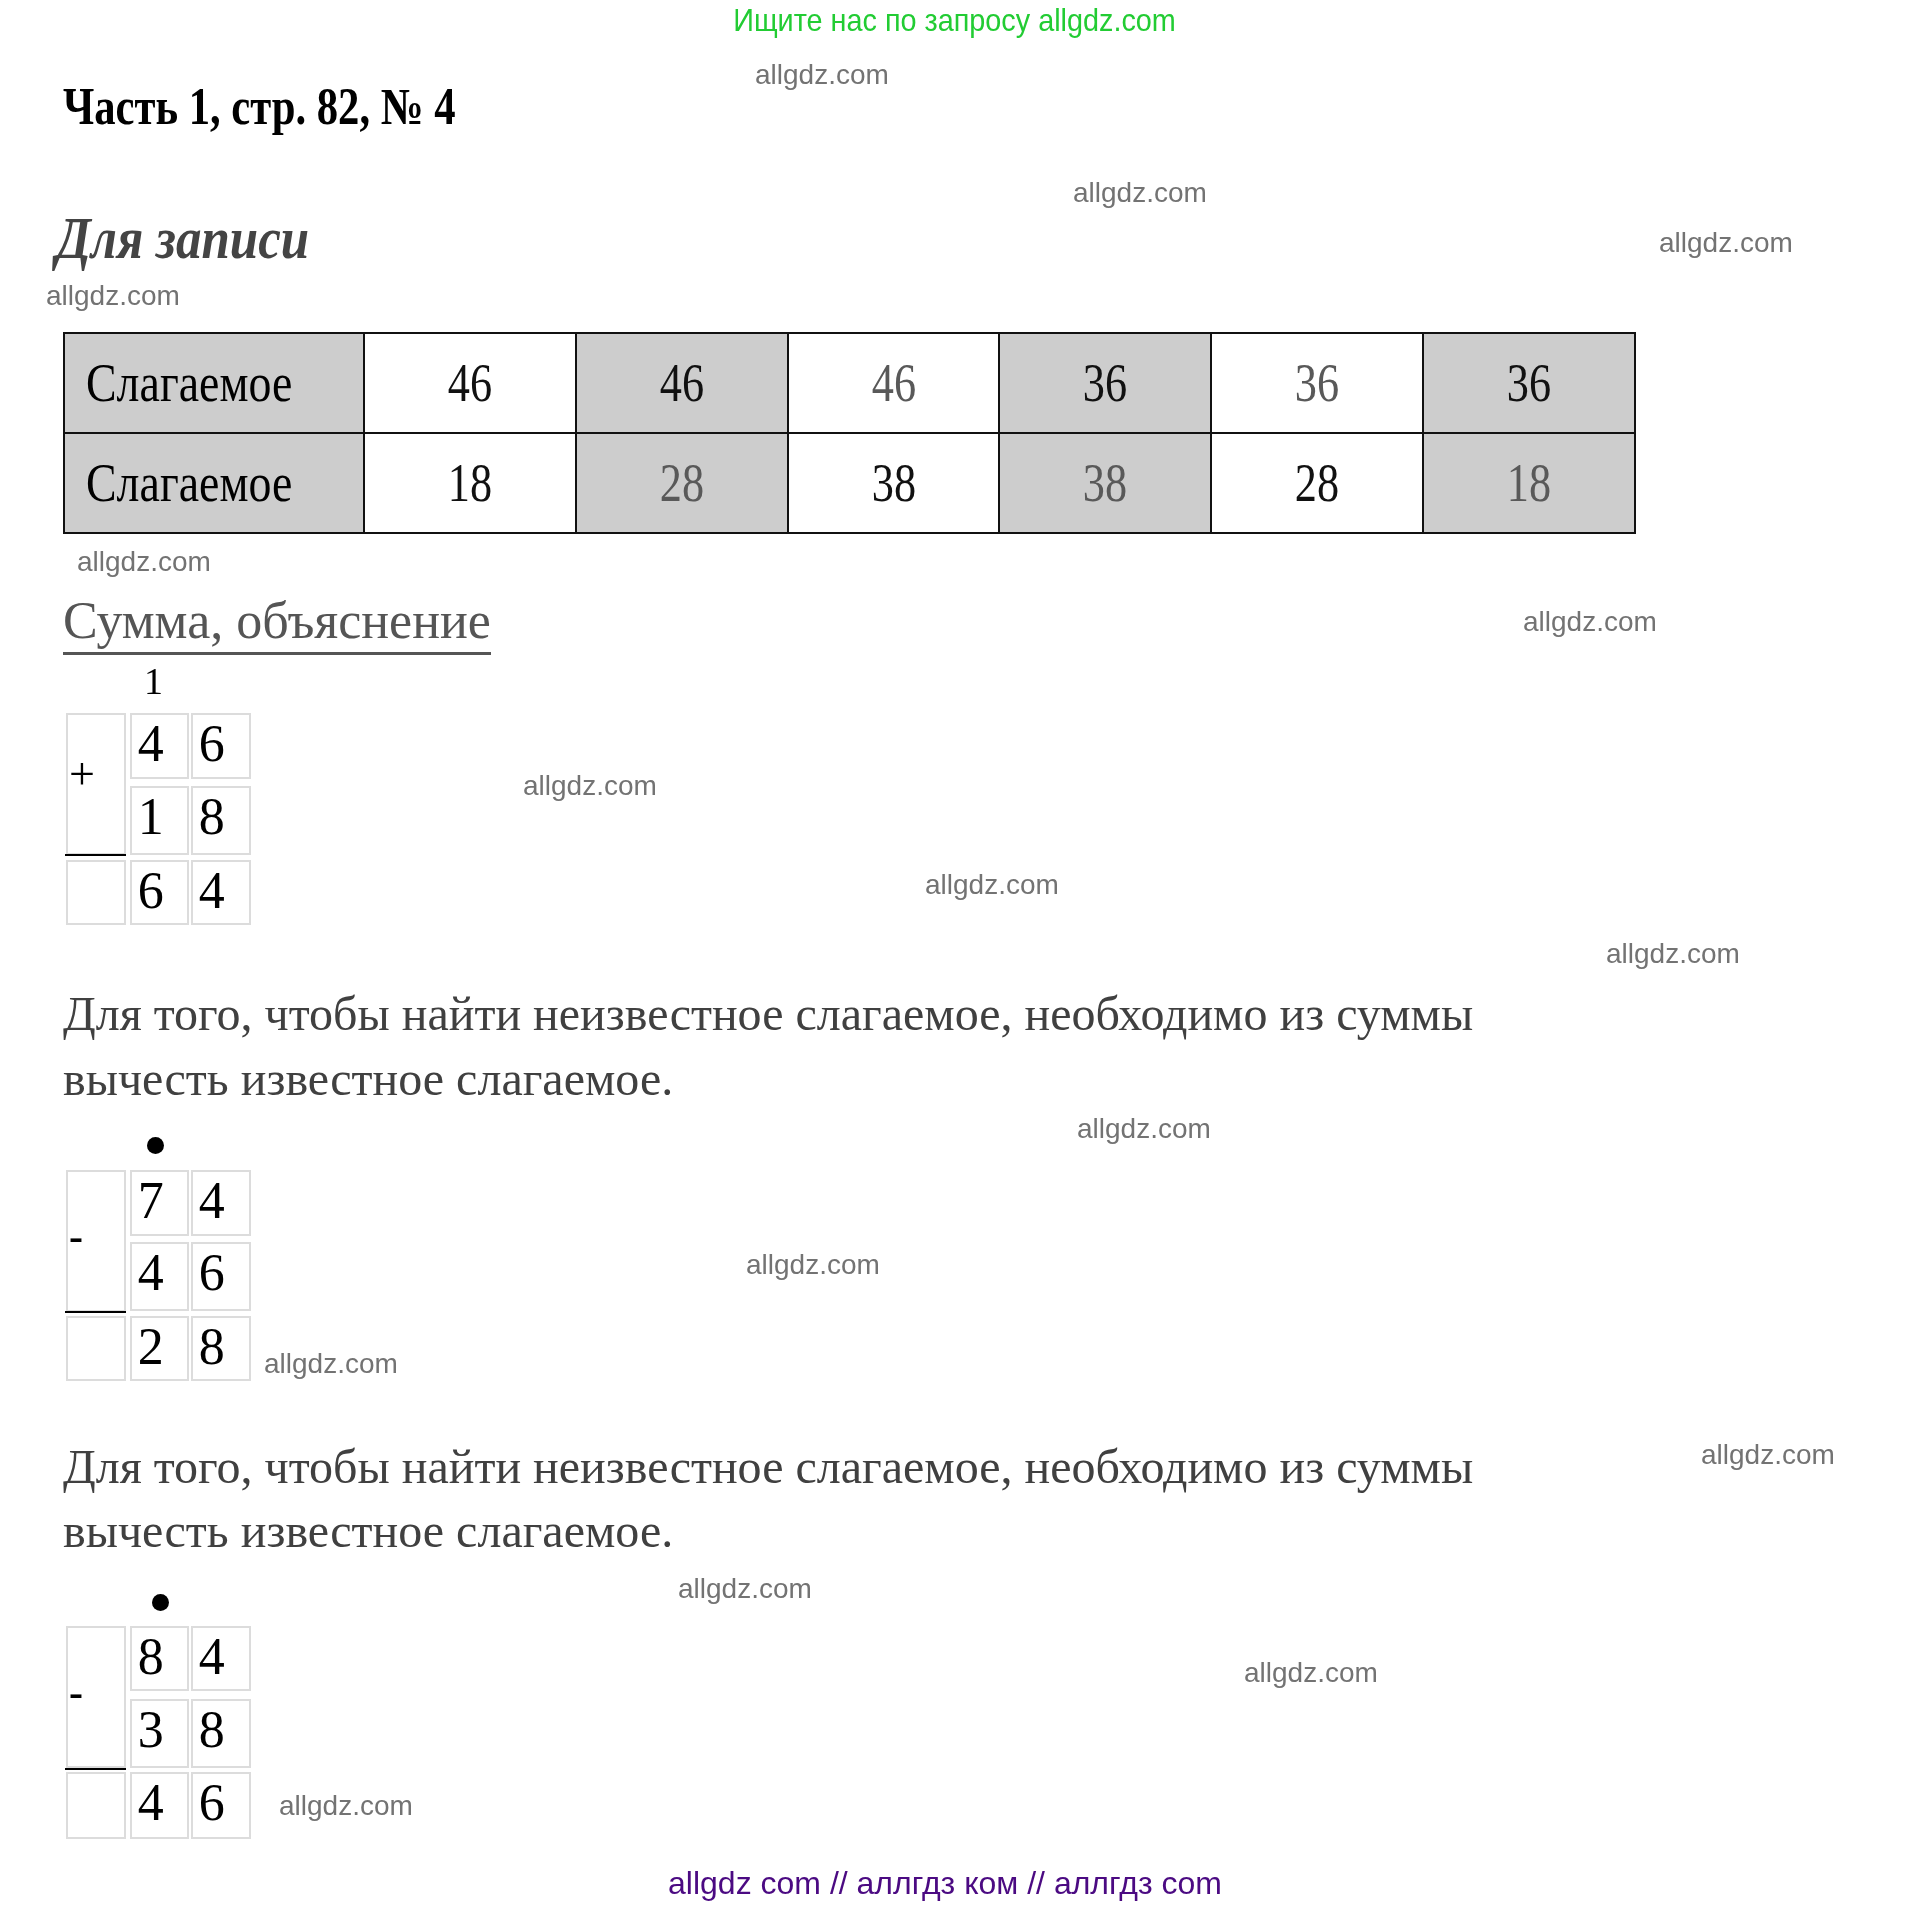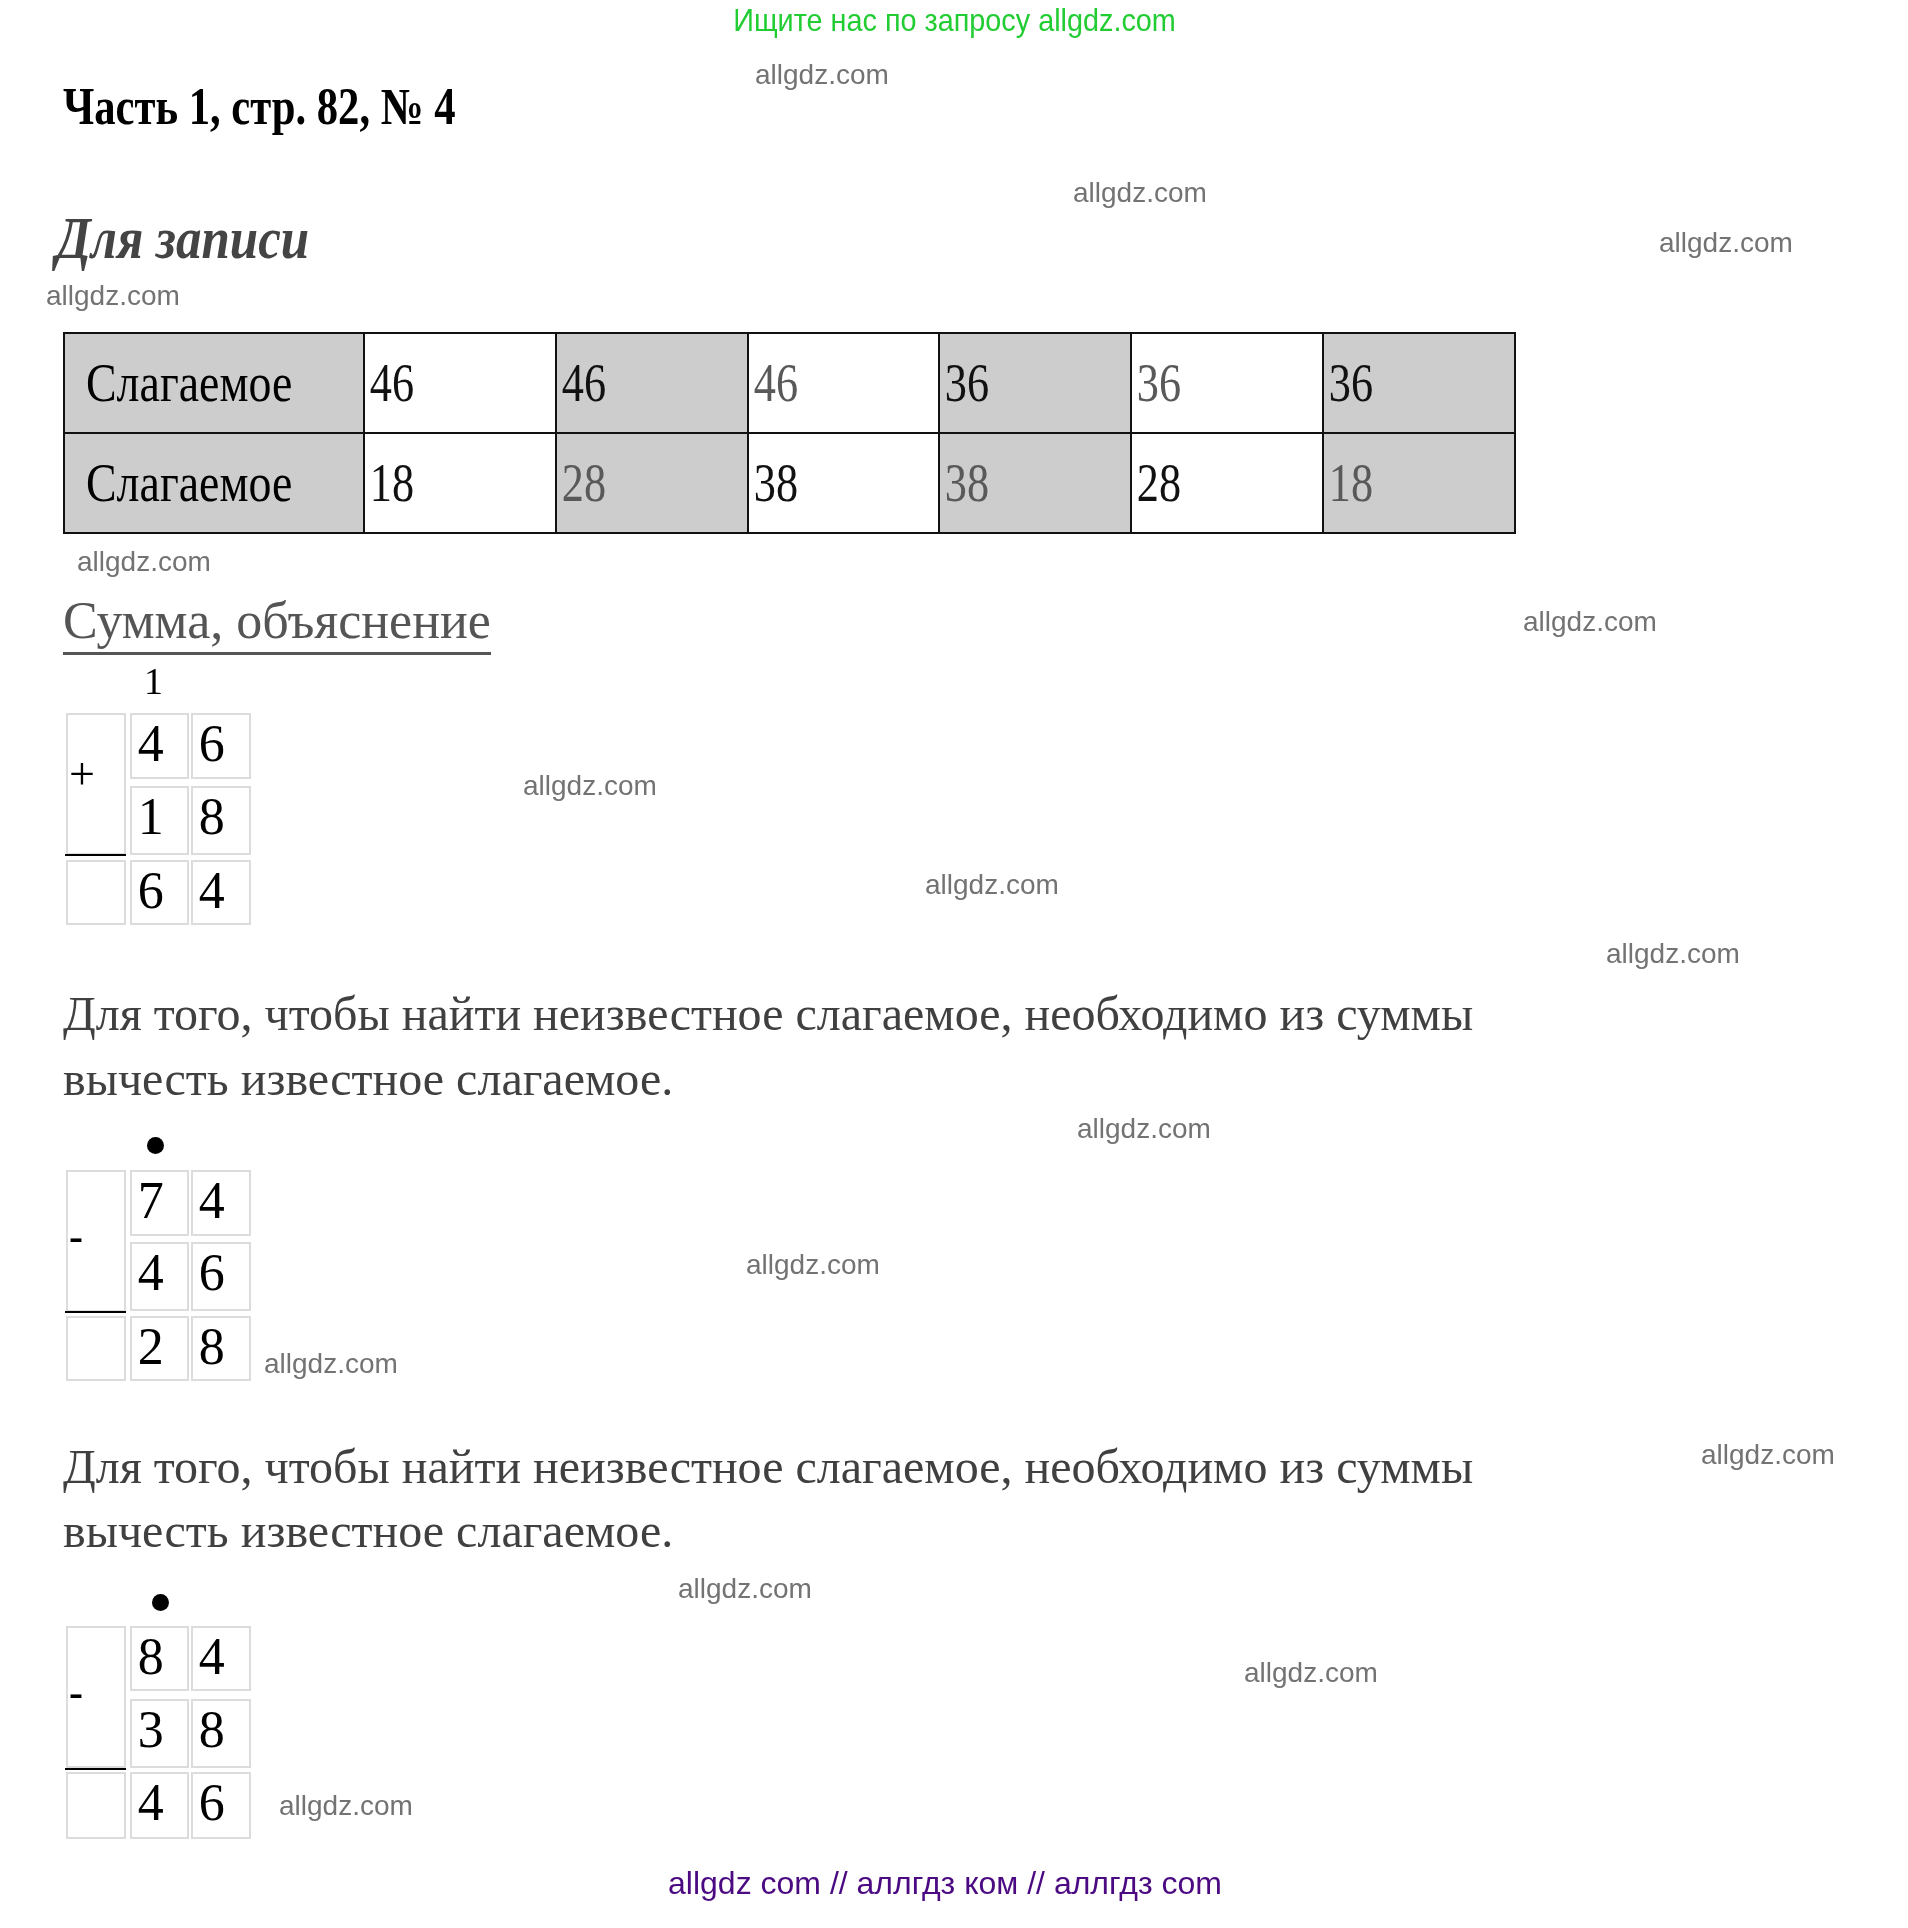--- a/index.html
+++ b/index.html
@@ -7,22 +7,22 @@
   .abs { position: absolute; white-space: nowrap; }
   .serif { font-family: "Liberation Serif", "DejaVu Serif", serif; }
   .sans { font-family: "Liberation Sans", "DejaVu Sans", sans-serif; }
 
   .top-banner { left: 0; width: 1909px; top: 0; text-align: center; font-size: 32px; color: #22cc33; line-height: 40px; transform: scaleX(0.9); }
   .wm { font-size: 28px; color: #737373; line-height: 33px; }
 
   .title { left: 63px; top: 77px; font-size: 52px; font-weight: bold; color: #000; transform: scaleX(0.82); transform-origin: left center; }
   .subhead { left: 56px; top: 204px; font-size: 60px; font-weight: bold; font-style: italic; color: #444; transform: scaleX(0.85); transform-origin: left center; }
 
-  table.sum { position: absolute; left: 63px; top: 332px; width: 1453px; height: 202px; border-collapse: collapse; table-layout: fixed; }
-  table.sum td { border: 2.9px solid #111; height: 63px; padding: 0; font-family: "Liberation Serif", "DejaVu Serif", serif; font-size: 54px; text-align: left; vertical-align: middle; line-height: 58px; }
+  table.sum { position: absolute; left: 63px; top: 332px; width: 1573px; height: 202px; border-collapse: collapse; table-layout: fixed; }
+  table.sum td { border: 2.9px solid #111; height: 63px; padding: 0; font-family: "Liberation Serif", "DejaVu Serif", serif; font-size: 54px; text-align: center; vertical-align: middle; line-height: 58px; }
   table.sum td.lbl { text-align: left; padding-left: 21px; width: 277px; }
   table.sum td.g { background: #cdcdcd; }
   table.sum td span.n { display: inline-block; transform: scaleX(0.82); }
   table.sum td span.l { display: inline-block; transform: scaleX(0.85); transform-origin: left center; }
   .c-dark { color: #111; }
   .c-mid { color: #595959; }
 
   .oral { left: 63px; top: 592px; font-size: 52px; color: #555; border-bottom: 3.8px solid #555; line-height: 58px; padding-bottom: 1.9px; }
   .carry { font-size: 38px; color: #000; }
   .dot { width: 17.3px; height: 17.3px; border-radius: 50%; background: #000; position: absolute; }

